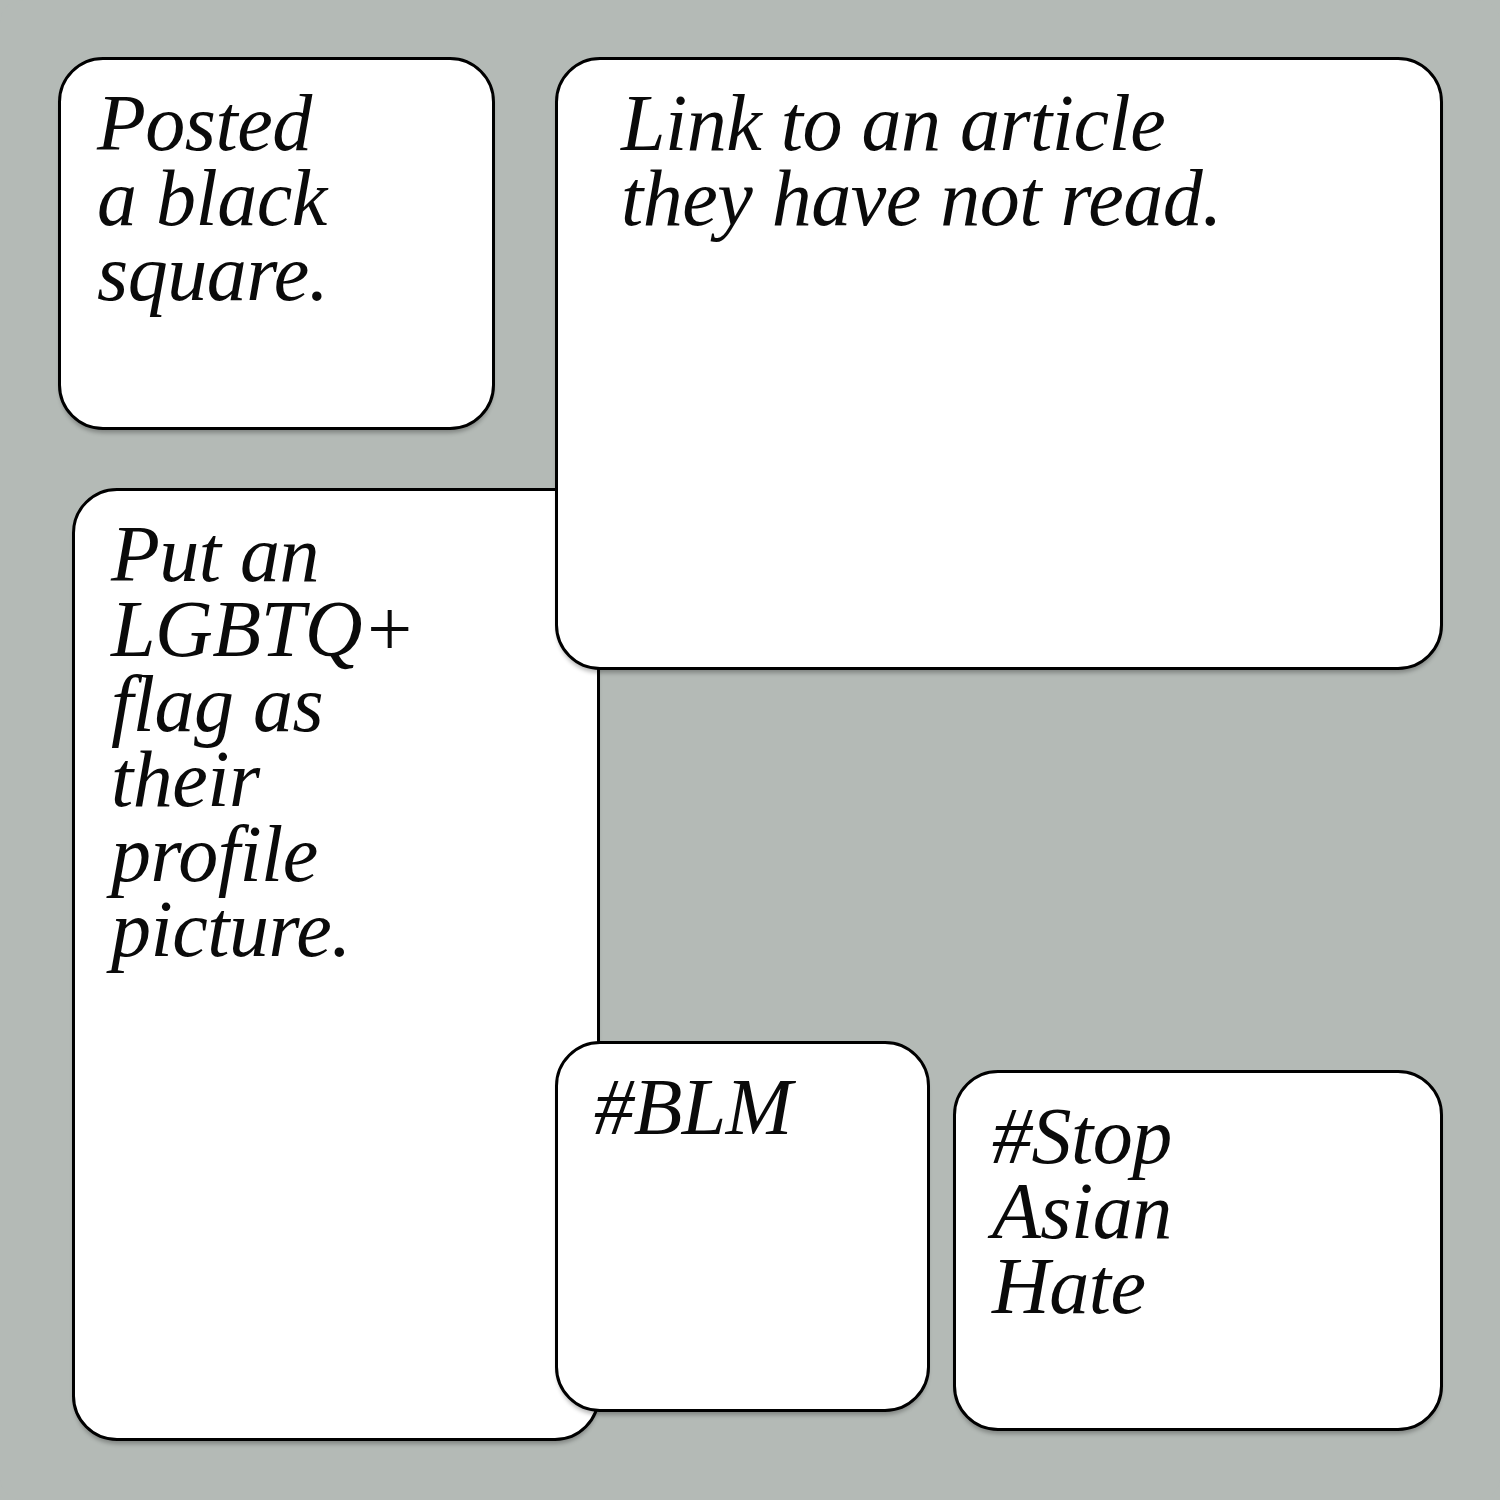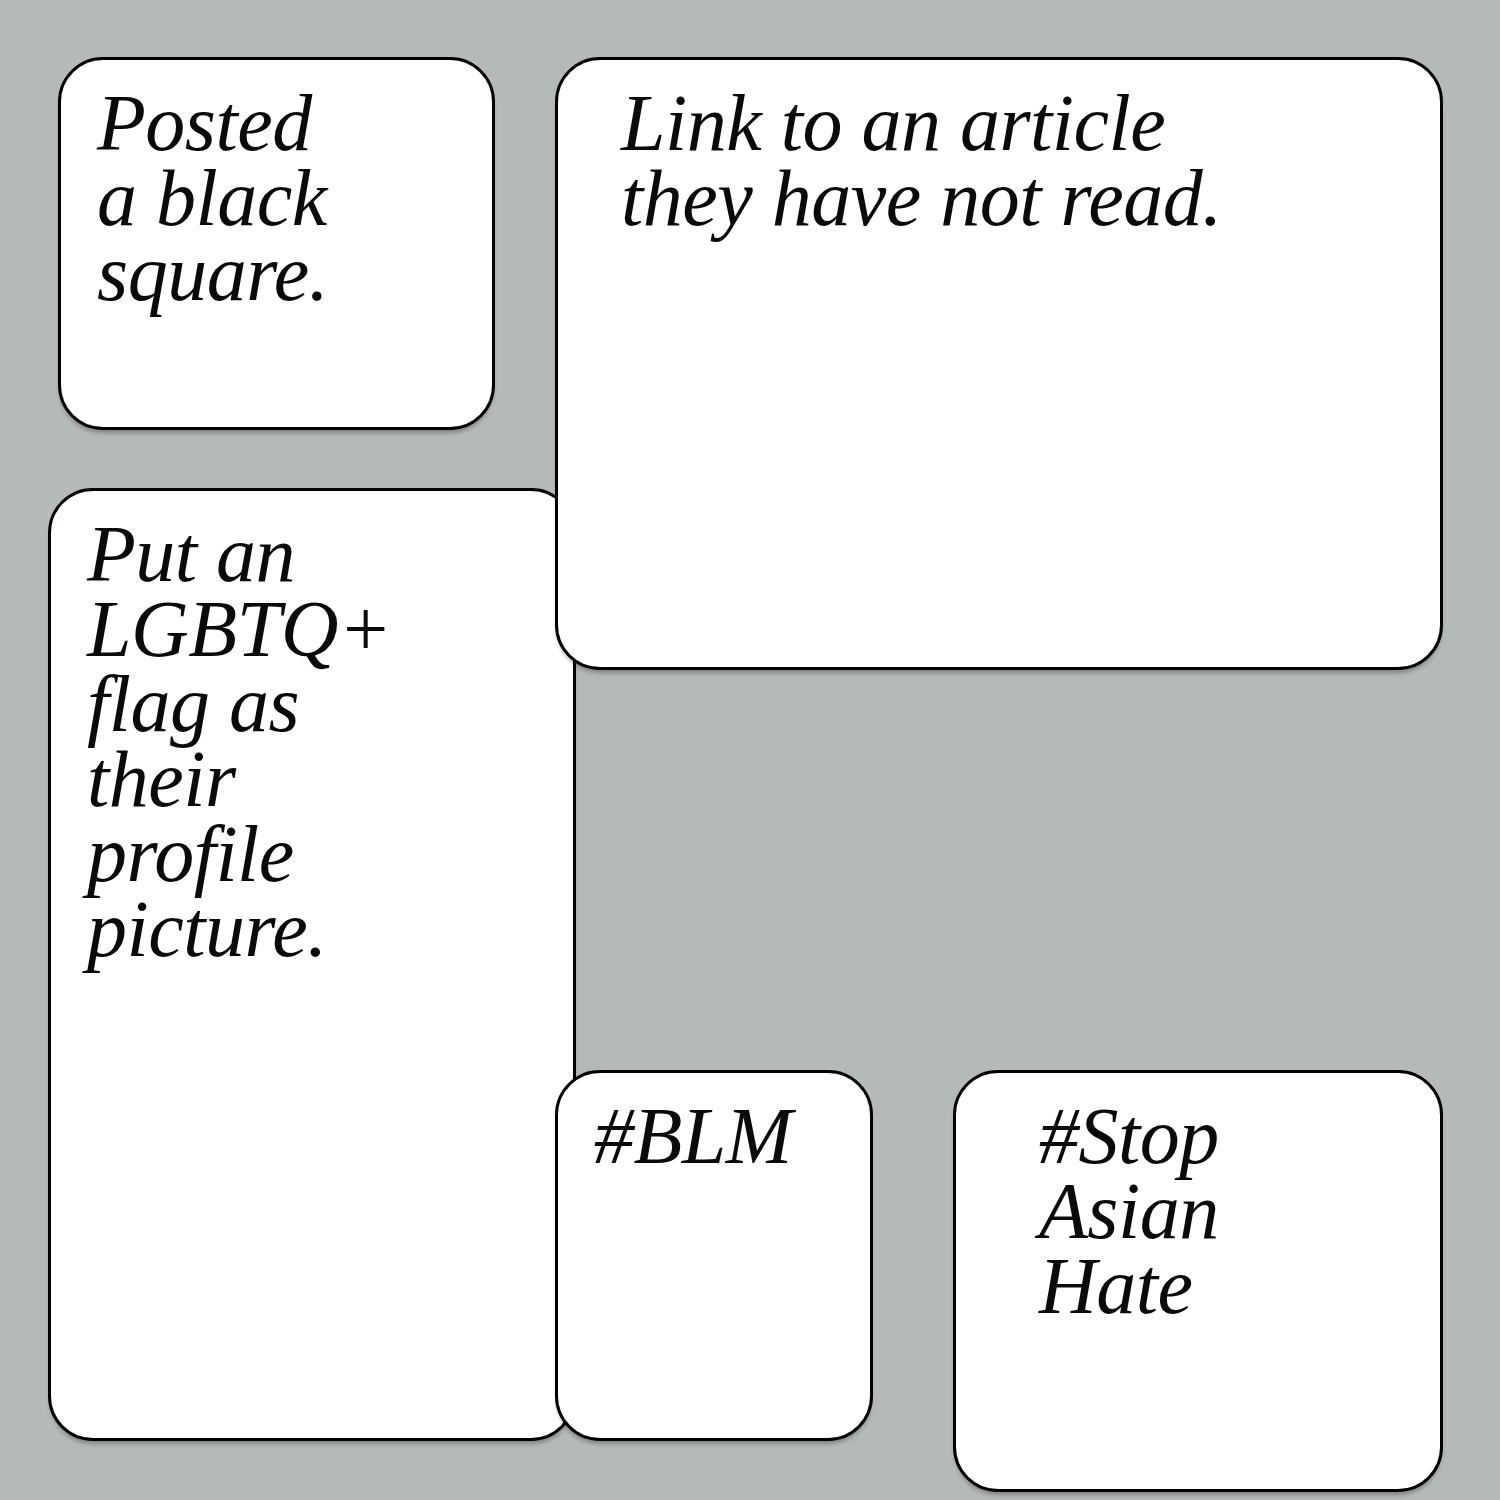--- a/index.html
+++ b/index.html
@@ -34,25 +34,25 @@
     padding: 26px 28px 0 36px;
     font-style: italic;
     font-size: 80px;
     line-height: 75px;
     letter-spacing: -0.5px;
     color: var(--text);
     white-space: pre-line;
   }
   
   .card-posted     { left: 58px;  top: 57px;   width: 437px; height: 373px; }
-  .card-lgbtq      { left: 48px;  top: 488px;  width: 528px; height: 953px; }
+  .card-lgbtq      { left: 72px;  top: 488px;  width: 528px; height: 953px; }
   .card-article    { left: 555px; top: 57px;   width: 888px; height: 613px; padding-left: 27px; }
   .card-woke       { left: 555px; top: 730px;  width: 888px; height: 280px; }
-  .card-blm        { left: 555px; top: 1070px; width: 318px; height: 371px; }
-  .card-stop-hate  { left: 953px; top: 1070px; width: 490px; height: 422px; padding-left: 47px; }
+  .card-blm        { left: 555px; top: 1041px; width: 375px; height: 371px; }
+  .card-stop-hate  { left: 953px; top: 1070px; width: 490px; height: 361px; }
 </style>
 </head>
 <body>
 
 <div class="canvas">
 
   <section class="card card-posted">
     <p class="card-text">Posted
 a black
 square.</p>

